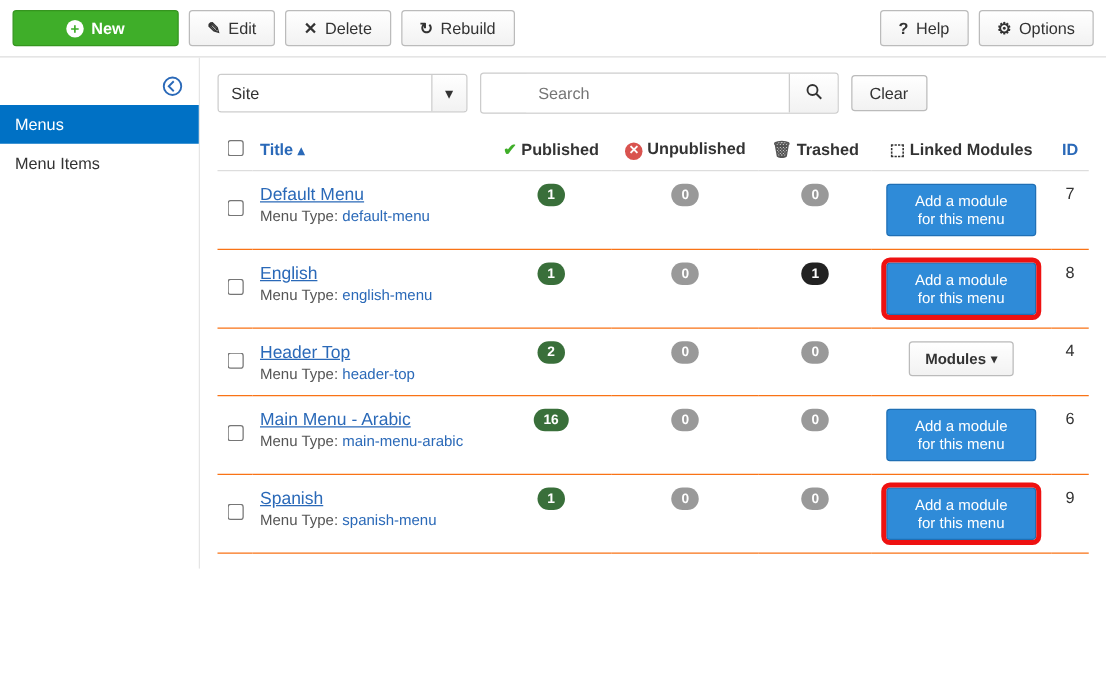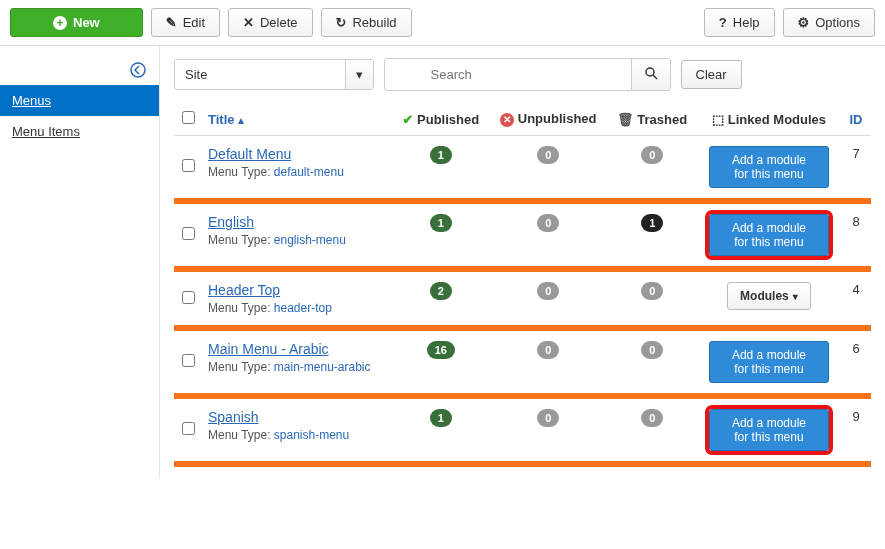--- a/index.html
+++ b/index.html
@@ -6,34 +6,34 @@
 body { font-family: -apple-system, BlinkMacSystemFont, "Segoe UI", Helvetica, Arial, sans-serif; font-size: 13px; color: #333; background: #fff; }
 .toolbar { padding: 8px 10px; border-bottom: 1px solid #ddd; display: flex; align-items: center; gap: 8px; }
 .toolbar-right { margin-left: auto; display: flex; gap: 8px; }
 .btn { display: inline-flex; align-items: center; padding: 6px 14px; border: 1px solid #bbb; background: linear-gradient(#fff, #f2f2f2); border-radius: 3px; cursor: pointer; font-size: 13px; color: #333; gap: 6px; }
 .btn-new { background: #3fae29; border-color: #35951f; color: #fff; padding: 6px 42px; font-weight: bold; }
 .btn-new .ic { width: 14px; height: 14px; border-radius: 50%; background: #fff; color: #3fae29; display: inline-flex; align-items: center; justify-content: center; font-weight: bold; font-size: 12px; }
 .btn .ic { font-weight: bold; }
 .layout { display: flex; }
 .sidebar { width: 160px; border-right: 1px solid #e5e5e5; padding-top: 10px; }
 .sidebar-collapse { text-align: right; padding: 4px 12px 6px; color: #2a69b8; font-size: 16px; }
-.nav-item { padding: 8px 12px; font-size: 13px; cursor: pointer; text-decoration: underline; }
+.nav-item { padding: 8px 12px; font-size: 13px; cursor: pointer; }
 .nav-item.active { background: #0071c5; color: #fff; }
 .main { flex: 1; padding: 12px 14px; }
 .filter-row { display: flex; gap: 10px; align-items: center; margin-bottom: 12px; }
 .select-wrap { display: flex; border: 1px solid #ccc; border-radius: 3px; overflow: hidden; justify-content: flex-end; }
 .select-wrap .sel-label { padding: 7px 10px; width: 170px; background: #fff; }
 .select-wrap .sel-caret { padding: 7px 10px; border-left: 1px solid #ccc; background: linear-gradient(#fff,#f2f2f2); }
 .search-wrap { display: flex; border: 1px solid #ccc; border-radius: 3px; overflow: hidden; padding-left: 36px; }
 .search-wrap input { border: none; padding: 7px 10px; width: 210px; font-size: 13px; outline: none; }
 .search-wrap .sbtn { padding: 7px 12px; border-left: 1px solid #ccc; background: linear-gradient(#fff,#f2f2f2); cursor: pointer; }
 .tbl { width: 100%; border-collapse: collapse; }
 .tbl th { text-align: left; padding: 8px 6px; border-bottom: 1px solid #ddd; font-weight: bold; white-space: nowrap; }
 .tbl th.center, .tbl td.center { text-align: center; }
-.tbl td { padding: 10px 6px; border-bottom: 6px solid #f97316; vertical-align: top; }
+.tbl td { padding: 10px 6px; border-bottom: 1px solid #f97316; vertical-align: top; }
 .title-link { color: #2a69b8; font-size: 14px; }
 .menu-type { color: #555; font-size: 12px; margin-top: 3px; }
 .menu-type a { color: #2a69b8; text-decoration: none; }
 .sort-link { color: #2a69b8; cursor: pointer; }
 .sort-caret { font-size: 11px; }
 .ic-check { color: #3fae29; font-weight: bold; }
 .ic-red { display:inline-block; width:14px; height:14px; border-radius:50%; background:#d9534f; color:#fff; font-size:10px; text-align:center; line-height:14px; }
 .ic-trash { color:#555; }
 .ic-cube { color:#333; }
 .badge { display: inline-block; min-width: 22px; padding: 3px 8px; border-radius: 10px; color: #fff; font-size: 11px; font-weight: bold; text-align: center; }

